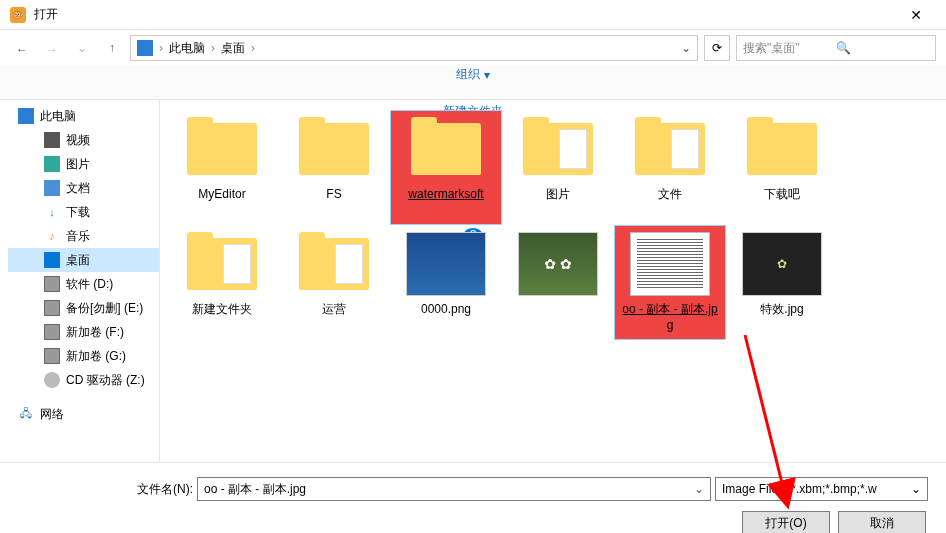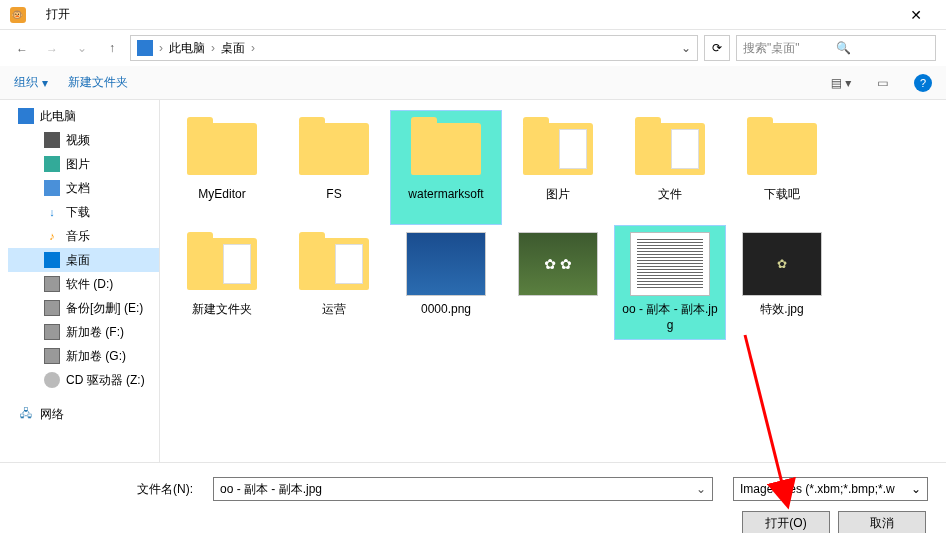--- a/index.html
+++ b/index.html
@@ -1,32 +1,32 @@
 <!DOCTYPE html>
 <html><head>
 <meta charset="utf-8">
 <style>
 * { margin:0; padding:0; box-sizing:border-box; font-family:"Microsoft YaHei","Segoe UI",sans-serif; font-size:12px; }
 body { background:#fff; width:946px; height:533px; overflow:hidden; position:relative; }
 .titlebar { height:30px; display:flex; align-items:center; padding:0 10px; border-bottom:1px solid #e5e5e5; }
 .titlebar .app-icon { width:16px; height:16px; background:#f0a030; border-radius:3px; margin-right:8px; display:flex; align-items:center; justify-content:center; font-size:10px; }
-.titlebar .title { flex:1;margin-left:12px; }
+.titlebar .title { flex:1; }
 .titlebar .close { width:40px; text-align:center; font-size:14px; cursor:pointer; }
 .navbar { height:36px; display:flex; align-items:center; padding:0 10px; gap:6px; }
 .nav-btn { width:24px; height:24px; display:flex; align-items:center; justify-content:center; color:#555; cursor:pointer; }
 .nav-btn.disabled { color:#bbb; }
 .address { flex:1; height:26px; border:1px solid #ccc; display:flex; align-items:center; padding:0 6px; gap:6px; background:#fff; }
 .address .pc-icon { width:16px; height:16px; background:#2b7cd3; }
 .address .crumb { color:#000; }
 .address .sep { color:#888; }
 .address .drop { margin-left:auto; color:#555; }
 .refresh { width:26px; height:26px; border:1px solid #ccc; display:flex; align-items:center; justify-content:center; }
 .search { width:200px; height:26px; border:1px solid #ccc; display:flex; align-items:center; padding:0 6px; color:#888; }
 .search span { flex:1; }
-.toolbar { height:34px; display:flex; align-items:center; padding:0 14px; gap:20px; border-bottom:1px solid #e5e5e5; background:#fafafa; color:#1a6fb8; }
+.toolbar { height:34px; display:flex; align-items:center; padding:0 14px; gap:20px; border-bottom:1px solid #e5e5e5; background:#fafafa; color:#1a6fb8;flex-direction:column; }
 .toolbar .tb-item { display:flex; align-items:center; gap:4px; cursor:pointer; }
 .toolbar .spacer { flex:1; }
 .toolbar .view-btn { color:#555; width:22px; text-align:center; }
 .toolbar .help { width:18px; height:18px; border-radius:50%; background:#0078d7; color:#fff; display:flex; align-items:center; justify-content:center; font-size:11px; }
 .main { display:flex; height:362px; }
 .sidebar { width:160px; border-right:1px solid #e5e5e5; overflow:hidden; padding-top:4px; }
 .tree-item { height:24px; display:flex; align-items:center; padding-left:18px; gap:6px; cursor:pointer; }
 .tree-item.child { padding-left:36px;margin-left:8px; }
 .tree-item.selected { background:#cce8ff; }
 .tree-item .ico { width:16px; height:16px; display:flex; align-items:center; justify-content:center; font-size:11px; }
@@ -35,40 +35,40 @@
 .ico-pic { background:#3a9; }
 .ico-doc { background:#4a90d9; }
 .ico-dl { color:#1a82d8; font-size:14px; }
 .ico-mus { color:#ff9800; font-size:14px; }
 .ico-desk { background:#0078d7; }
 .ico-disk { background:#999; border:1px solid #666; }
 .ico-cd { background:#bbb; border-radius:50%; }
 .ico-net { color:#2a7ab0; font-size:14px; }
 .content { flex:1; padding:10px 6px; display:flex; flex-wrap:wrap; align-content:flex-start; overflow:auto; }
 .item { width:112px; height:115px; display:flex; flex-direction:column; align-items:center; justify-content:flex-start; padding:6px 4px; border:1px solid transparent; cursor:pointer; }
-.item.hl { background:#5eead4; border-color:#99d1ff; }
+.item.hl { background:#ef4444; border-color:#99d1ff;text-decoration:underline; }
 .thumb { width:80px; height:64px; margin-bottom:6px; display:flex; align-items:center; justify-content:center; position:relative; }
 .folder-shape { width:70px; height:52px; background:#ffd968; border-radius:3px 3px 2px 2px; position:relative; }
 .folder-shape::before { content:""; position:absolute; top:-6px; left:0; width:26px; height:8px; background:#ffd968; border-radius:3px 3px 0 0; }
 .folder-inner { position:absolute; right:6px; top:6px; width:28px; height:40px; background:#fff; border:1px solid #ddd; }
 .img-thumb { width:80px; height:64px; background:#888; border:1px solid #ccc; }
 .img-desktop { background:linear-gradient(#1a4d8f,#2b6cb0); }
 .img-flower { background:linear-gradient(#3d5a2f,#5a7f3f); position:relative; }
 .img-flower::after { content:"✿ ✿"; color:#fff; position:absolute; top:50%; left:50%; transform:translate(-50%,-50%); font-size:14px; }
 .img-doc { background:#fff; border:1px solid #bbb; padding:6px; overflow:hidden; }
 .img-doc::after { content:""; display:block; width:100%; height:100%; background:repeating-linear-gradient(#666 0,#666 1px,transparent 1px,transparent 3px); }
 .img-dark { background:#222; position:relative; }
 .img-dark::after { content:"✿"; color:#d0d090; position:absolute; top:50%; left:50%; transform:translate(-50%,-50%); }
 .item-label { text-align:center; line-height:1.3; word-break:break-all; max-height:45px; overflow:hidden; }
 .footer { border-top:1px solid #e5e5e5; padding:14px 18px; background:#fff; }
-.row { display:flex; align-items:center; gap:20px; margin-bottom:10px; }
+.row { display:flex; align-items:center; gap:4px; margin-bottom:10px; }
 .row .lbl { width:175px; text-align:right; }
 .fn-input { flex:1; height:24px; border:1px solid #7a7a7a; padding:0 6px; display:flex; align-items:center; }
 .fn-input .drop { margin-left:auto; color:#555; }
-.filter { width:195px; height:24px; border:1px solid #7a7a7a; padding:4px 6px; display:flex; align-items:center; white-space:nowrap; overflow:hidden; }
+.filter { width:213px; height:24px; border:1px solid #7a7a7a; padding:4px 6px; display:flex; align-items:center; white-space:nowrap; overflow:hidden; }
 .btns { display:flex; justify-content:flex-end; gap:8px; padding-right:2px; }
 .btn { width:88px; height:24px; border:1px solid #7a7a7a; background:#e1e1e1; display:flex; align-items:center; justify-content:center; cursor:pointer; }
 .arrow-annot { position:absolute; pointer-events:none; }
 </style>
 </head>
 <body>
 
 <div class="titlebar">
   <div class="app-icon">🐵</div>
   <div class="title">打开</div>

